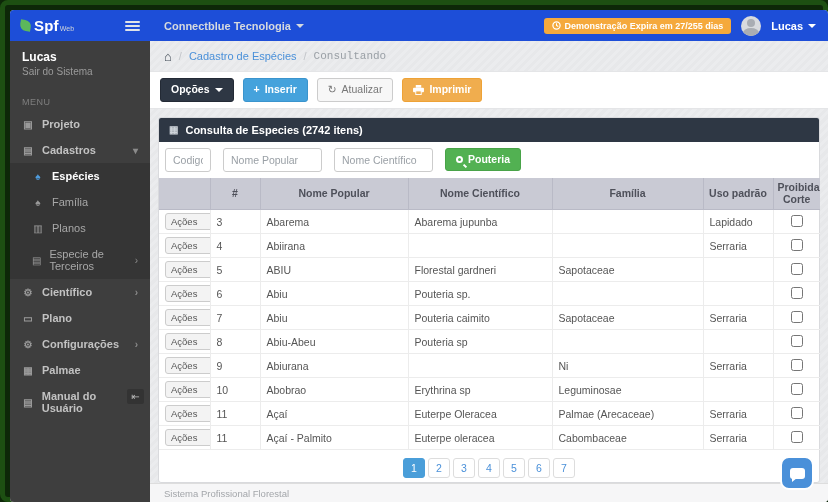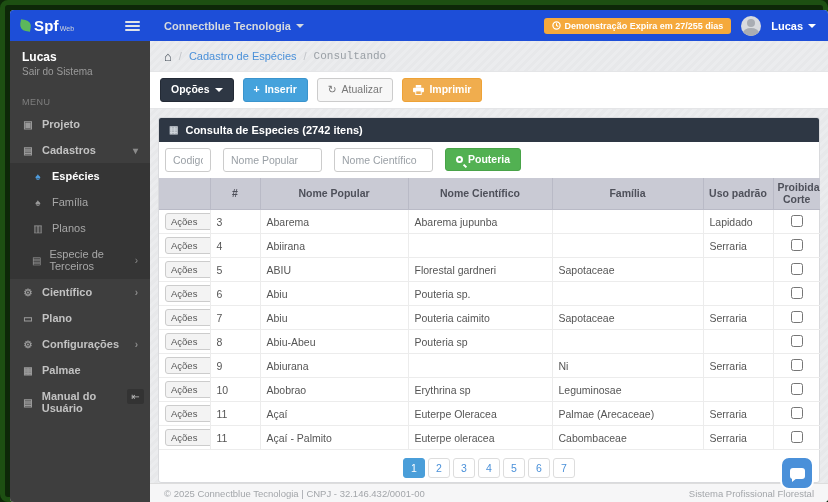--- a/index.html
+++ b/index.html
@@ -418,21 +418,20 @@
                 <button class="page-btn">3</button>
                 <button class="page-btn">4</button>
                 <button class="page-btn">5</button>
                 <button class="page-btn">6</button>
                 <button class="page-btn">7</button>
               </div>
         </div>
       </div>
 
       <div class="footer">
-        <span>© 2025 Connectblue Tecnologia | CNPJ - 32.146.432/0001-00</span>
         <span>Sistema Profissional Florestal</span>
       </div>
     </div>
   </div>
 
 </div>
 
 <div class="chat-fab">
   <span class="bubble"></span>
 </div>

